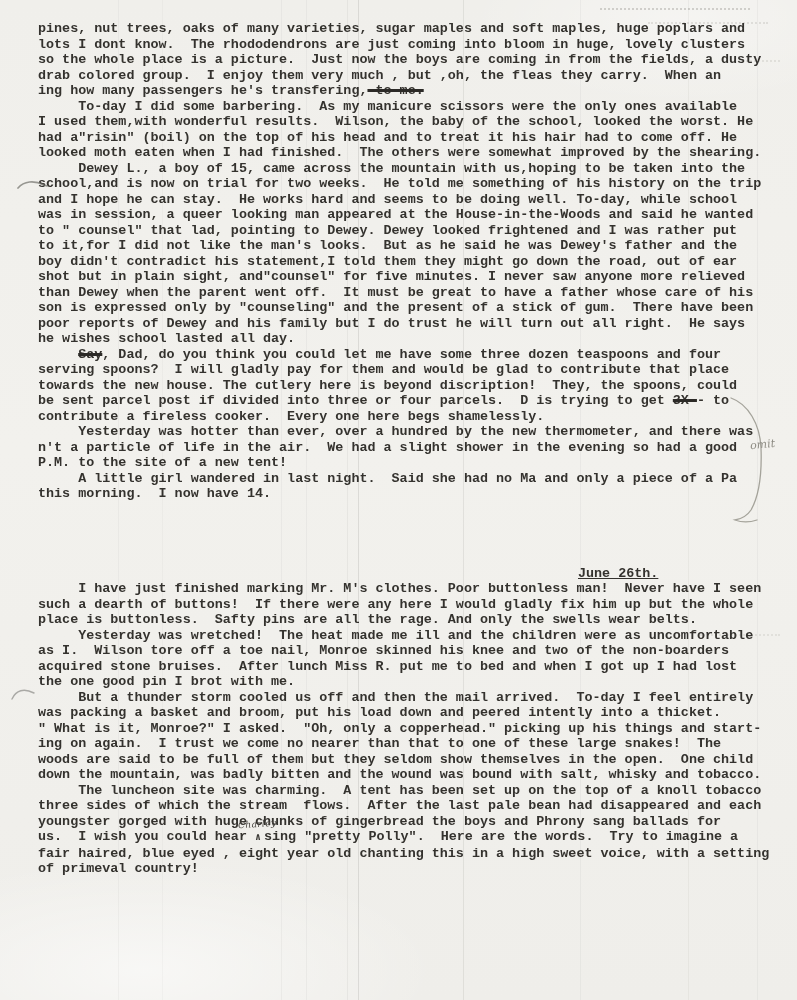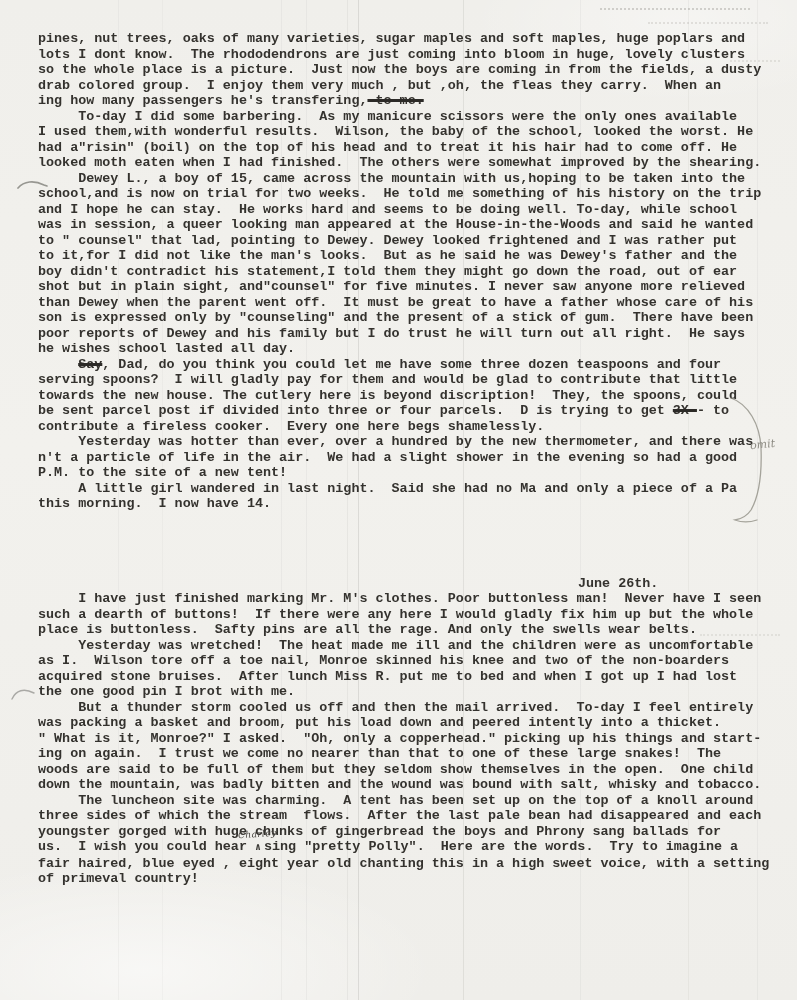--- a/index.html
+++ b/index.html
@@ -5,35 +5,35 @@
   html,body{margin:0;padding:0;background:#e9e8e4;}
   .sheet{
     position:relative;width:797px;height:1000px;overflow:hidden;
     background:
       radial-gradient(420px 160px at 18% 97%, rgba(255,255,255,.55), rgba(255,255,255,0) 70%),
       radial-gradient(300px 120px at 85% 2%, rgba(255,255,255,.35), rgba(255,255,255,0) 70%),
       linear-gradient(180deg,#f0efeb 0%,#f2f1ed 45%,#efeeea 100%);
     font-family:"Liberation Mono", monospace;
   }
   .text-block{
-    position:absolute;left:38px;top:31px;
+    position:absolute;left:38px;top:21px;
     color:var(--ink,#34322e);
     font-weight:bold;font-size:13.4px;line-height:15.5px;
   }
   .para{margin:0;}
   .line{white-space:pre;}
   .strike{text-decoration:line-through;text-decoration-thickness:2.5px;text-decoration-color:#2c2a27;}
   .caret-wrap{position:relative;display:inline-block;width:9px;}
   .caret-mark{font-size:10px;color:#3a3834;}
   .insert-above{
     position:absolute;left:-17px;top:-9px;white-space:nowrap;
     font:italic 400 9px/9px "DejaVu Serif", serif;color:#45423e;
     transform:rotate(-4deg);letter-spacing:.4px;
   }
-  .date-line{padding-left:540px;margin-top:64px;}
+  .date-line{padding-left:540px;margin-top:64px;text-decoration:underline;}
   .crease{position:absolute;top:0;bottom:0;width:1px;background:#6b6b66;pointer-events:none;}
   .smudge{position:absolute;height:0;border-top:2px dotted rgba(80,78,70,.22);pointer-events:none;}
   .margin-note{
     position:absolute;left:750px;top:438px;
     font:italic 11px "DejaVu Serif", serif;color:#8e8c84;transform:rotate(-6deg);
   }
   svg.pencil{position:absolute;overflow:visible;pointer-events:none;}
 </style>
 </head>
 <body>
@@ -80,21 +80,21 @@
           <div class="line"><span>to it,for I did not like the man's looks.  But as he said he was Dewey's father and the</span></div>
           <div class="line"><span>boy didn't contradict his statement,I told them they might go down the road, out of ear</span></div>
           <div class="line"><span>shot but in plain sight, and"counsel" for five minutes. I never saw anyone more relieved</span></div>
           <div class="line"><span>than Dewey when the parent went off.  It must be great to have a father whose care of his</span></div>
           <div class="line"><span>son is expressed only by "counseling" and the present of a stick of gum.  There have been</span></div>
           <div class="line"><span>poor reports of Dewey and his family but I do trust he will turn out all right.  He says</span></div>
           <div class="line"><span>he wishes school lasted all day.</span></div>
         </div>
         <div class="para">
           <div class="line"><span>     </span><span class="strike">Say</span><span>, Dad, do you think you could let me have some three dozen teaspoons and four</span></div>
-          <div class="line"><span>serving spoons?  I will gladly pay for them and would be glad to contribute that little</span></div>
+          <div class="line"><span>serving spoons?  I will gladly pay for them and would be glad to contribute that place</span></div>
           <div class="line"><span>towards the new house. The cutlery here is beyond discription!  They, the spoons, could</span></div>
           <div class="line"><span>be sent parcel post if divided into three or four parcels.  D is trying to get </span><span class="strike">3X-</span><span>- to</span></div>
           <div class="line"><span>contribute a fireless cooker.  Every one here begs shamelessly.</span></div>
         </div>
         <div class="para">
           <div class="line"><span>     Yesterday was hotter than ever, over a hundred by the new thermometer, and there was</span></div>
           <div class="line"><span>n't a particle of life in the air.  We had a slight shower in the evening so had a good</span></div>
           <div class="line"><span>P.M. to the site of a new tent!</span></div>
         </div>
         <div class="para">
@@ -119,21 +119,21 @@
           <div class="line"><span>     But a thunder storm cooled us off and then the mail arrived.  To-day I feel entirely</span></div>
         </div>
         <div class="para">
           <div class="line"><span>was packing a basket and broom, put his load down and peered intently into a thicket.</span></div>
           <div class="line"><span>" What is it, Monroe?" I asked.  "Oh, only a copperhead." picking up his things and start-</span></div>
           <div class="line"><span>ing on again.  I trust we come no nearer than that to one of these large snakes!  The</span></div>
           <div class="line"><span>woods are said to be full of them but they seldom show themselves in the open.  One child</span></div>
           <div class="line"><span>down the mountain, was badly bitten and the wound was bound with salt, whisky and tobacco.</span></div>
         </div>
         <div class="para">
-          <div class="line"><span>     The luncheon site was charming.  A tent has been set up on the top of a knoll around</span></div>
+          <div class="line"><span>     The luncheon site was charming.  A tent has been set up on the top of a knoll tobacco</span></div>
           <div class="line"><span>three sides of which the stream  flows.  After the last pale bean had disappeared and each</span></div>
           <div class="line"><span>youngster gorged with huge chunks of gingerbread the boys and Phrony sang ballads for</span></div>
           <div class="line"><span>us.  I wish you could hear </span><span class="caret-wrap"><span class="insert-above">Charley</span><span class="caret-mark">∧</span></span><span>sing "pretty Polly".  Here are the words.  Try to imagine a</span></div>
           <div class="line"><span>fair haired, blue eyed , eight year old chanting this in a high sweet voice, with a setting</span></div>
           <div class="line"><span>of primeval country!</span></div>
         </div>
       </div>
   </div>
 
   <svg class="pencil" style="left:16px;top:177px;opacity:.7;" width="34" height="16" viewBox="0 0 34 16">

